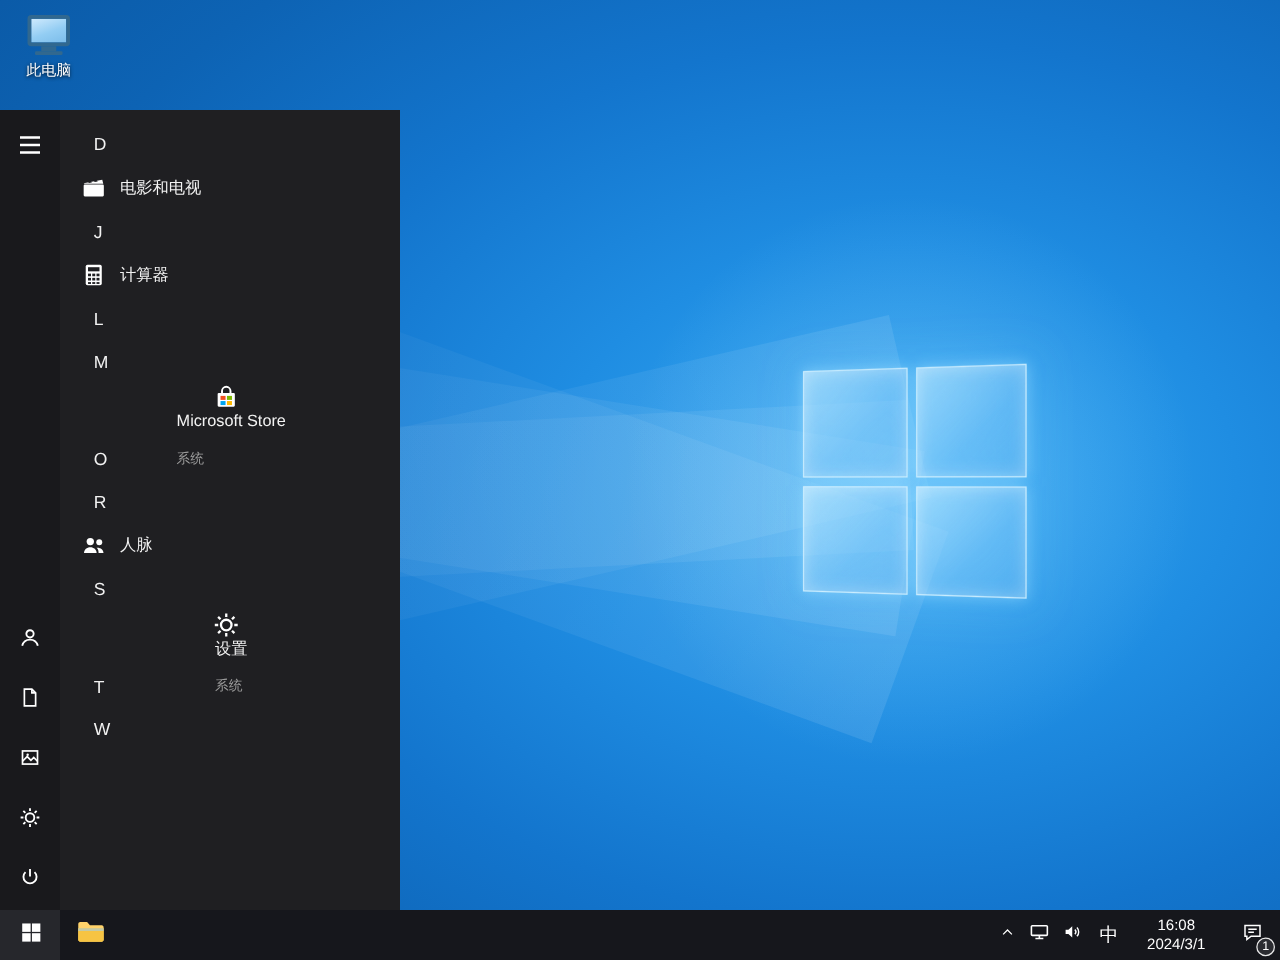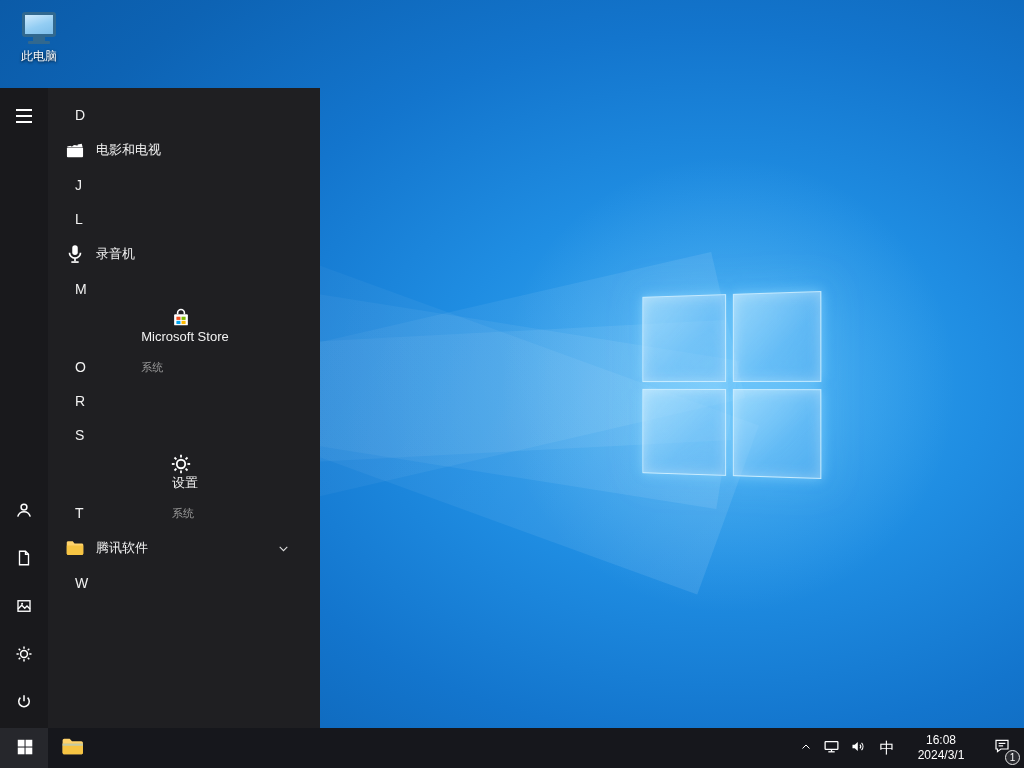--- a/index.html
+++ b/index.html
@@ -171,35 +171,44 @@
               <path fill="#1f1f22" d="M6.2 6.1l2.6-.5 1.6 2.1-2.6.4zM11.3 5.2l2.6-.5 1.6 2.1-2.6.4z"></path>
               <rect x="3.2" y="9.4" width="17.6" height="10.4" rx="1" fill="#fff"></rect>
             </svg>
         </span>
         <span class="app-txt">电影和电视</span>
       </div>
 
       <div class="letter-row">
           <span>J</span>
         </div>
+      <div class="app-row">
+        <span class="app-ic">
+          <svg viewBox="0 0 24 24">
+              <rect x="5" y="3" width="14" height="18" rx="1.5" fill="#fff"></rect>
+              <rect x="7" y="5.2" width="10" height="3.6" fill="#1f1f22"></rect>
+              <g fill="#1f1f22">
+                <rect x="7" y="10.8" width="2.6" height="2.3"></rect>
+                <rect x="10.7" y="10.8" width="2.6" height="2.3"></rect>
+                <rect x="14.4" y="10.8" width="2.6" height="2.3"></rect>
+                <rect x="7" y="14.5" width="2.6" height="2.3"></rect>
+                <rect x="10.7" y="14.5" width="2.6" height="2.3"></rect>
+                <rect x="14.4" y="14.5" width="2.6" height="2.3"></rect>
+                <rect x="7" y="18.2" width="2.6" height="1.6"></rect>
+                <rect x="10.7" y="18.2" width="2.6" height="1.6"></rect>
+                <rect x="14.4" y="18.2" width="2.6" height="1.6"></rect>
+              </g>
+            </svg>
+        </span>
+        <span class="app-txt">计算器</span>
+      </div>
 
       <div class="letter-row">
           <span>L</span>
         </div>
-      <div class="app-row">
-        <span class="app-ic">
-          <svg viewBox="0 0 24 24">
-              <rect x="9" y="2.5" width="6" height="10.5" rx="3" fill="#fff"></rect>
-              <path d="M6 10.5a6 6 0 0 0 12 0" fill="none" stroke="#fff" stroke-width="1.8"></path>
-              <line x1="12" y1="16.8" x2="12" y2="20" stroke="#fff" stroke-width="1.8"></line>
-              <line x1="8" y1="20.8" x2="16" y2="20.8" stroke="#fff" stroke-width="1.8"></line>
-            </svg>
-        </span>
-        <span class="app-txt">录音机</span>
-      </div>
 
       <div class="letter-row">
           <span>M</span>
         </div>
       <div class="app-row two">
         <span class="app-ic">
           <svg viewBox="0 0 24 24">
               <path d="M8.3 8V6.4a3.7 3.7 0 0 1 7.4 0V8" fill="none" stroke="#fff" stroke-width="1.7"></path>
               <rect x="4.5" y="8" width="15" height="12" rx="1" fill="#fff"></rect>
               <rect x="7" y="10.6" width="4.4" height="3.5" fill="#f25022"></rect>
@@ -214,20 +223,31 @@
         </span>
       </div>
 
       <div class="letter-row">
           <span>O</span>
         </div>
 
       <div class="letter-row">
           <span>R</span>
         </div>
+      <div class="app-row">
+        <span class="app-ic">
+          <svg viewBox="0 0 24 24" fill="#fff">
+              <circle cx="9" cy="9" r="3.2"></circle>
+              <path d="M3.5 19c0-3 2.5-5 5.5-5s5.5 2 5.5 5z"></path>
+              <circle cx="16.8" cy="9.6" r="2.6"></circle>
+              <path d="M15.2 14.3c3 0 5.3 1.9 5.3 4.7h-4.3c0-1.9-.3-3.5-1.8-4.6z"></path>
+            </svg>
+        </span>
+        <span class="app-txt">人脉</span>
+      </div>
 
       <div class="letter-row">
           <span>S</span>
         </div>
       <div class="app-row two">
         <span class="app-ic">
           <svg viewBox="0 0 24 24" fill="none" stroke="#fff" stroke-width="2">
               <circle cx="12" cy="12" r="4.6"></circle>
               <line x1="12" y1="2" x2="12" y2="5"></line>
               <line x1="12" y1="19" x2="12" y2="22"></line>
@@ -241,34 +261,20 @@
         </span>
         <span class="app-txt">
           <span>设置</span>
           <span class="app-sub">系统</span>
         </span>
       </div>
 
       <div class="letter-row">
           <span>T</span>
         </div>
-      <div class="app-row">
-        <span class="app-ic">
-          <svg viewBox="0 0 24 24">
-              <path fill="#ffd36b" d="M3 6c0-.8.7-1.5 1.5-1.5h5L11.5 7h8c.8 0 1.5.7 1.5 1.5V18c0 .8-.7 1.5-1.5 1.5h-15C3.7 19.5 3 18.8 3 18z"></path>
-              <path fill="#f6c443" d="M3 9.2h18V18c0 .8-.7 1.5-1.5 1.5h-15C3.7 19.5 3 18.8 3 18z"></path>
-            </svg>
-        </span>
-        <span class="app-txt">腾讯软件</span>
-        <span class="chev">
-          <svg width="13" height="13" viewBox="0 0 24 24" fill="none" stroke="#ddd" stroke-width="2">
-              <path d="M5 9l7 7 7-7"></path>
-            </svg>
-        </span>
-      </div>
 
       <div class="letter-row">
           <span>W</span>
         </div>
 
     </div>
   </div>
 
   <div class="taskbar">
     <div class="tb-btn tb-start">

